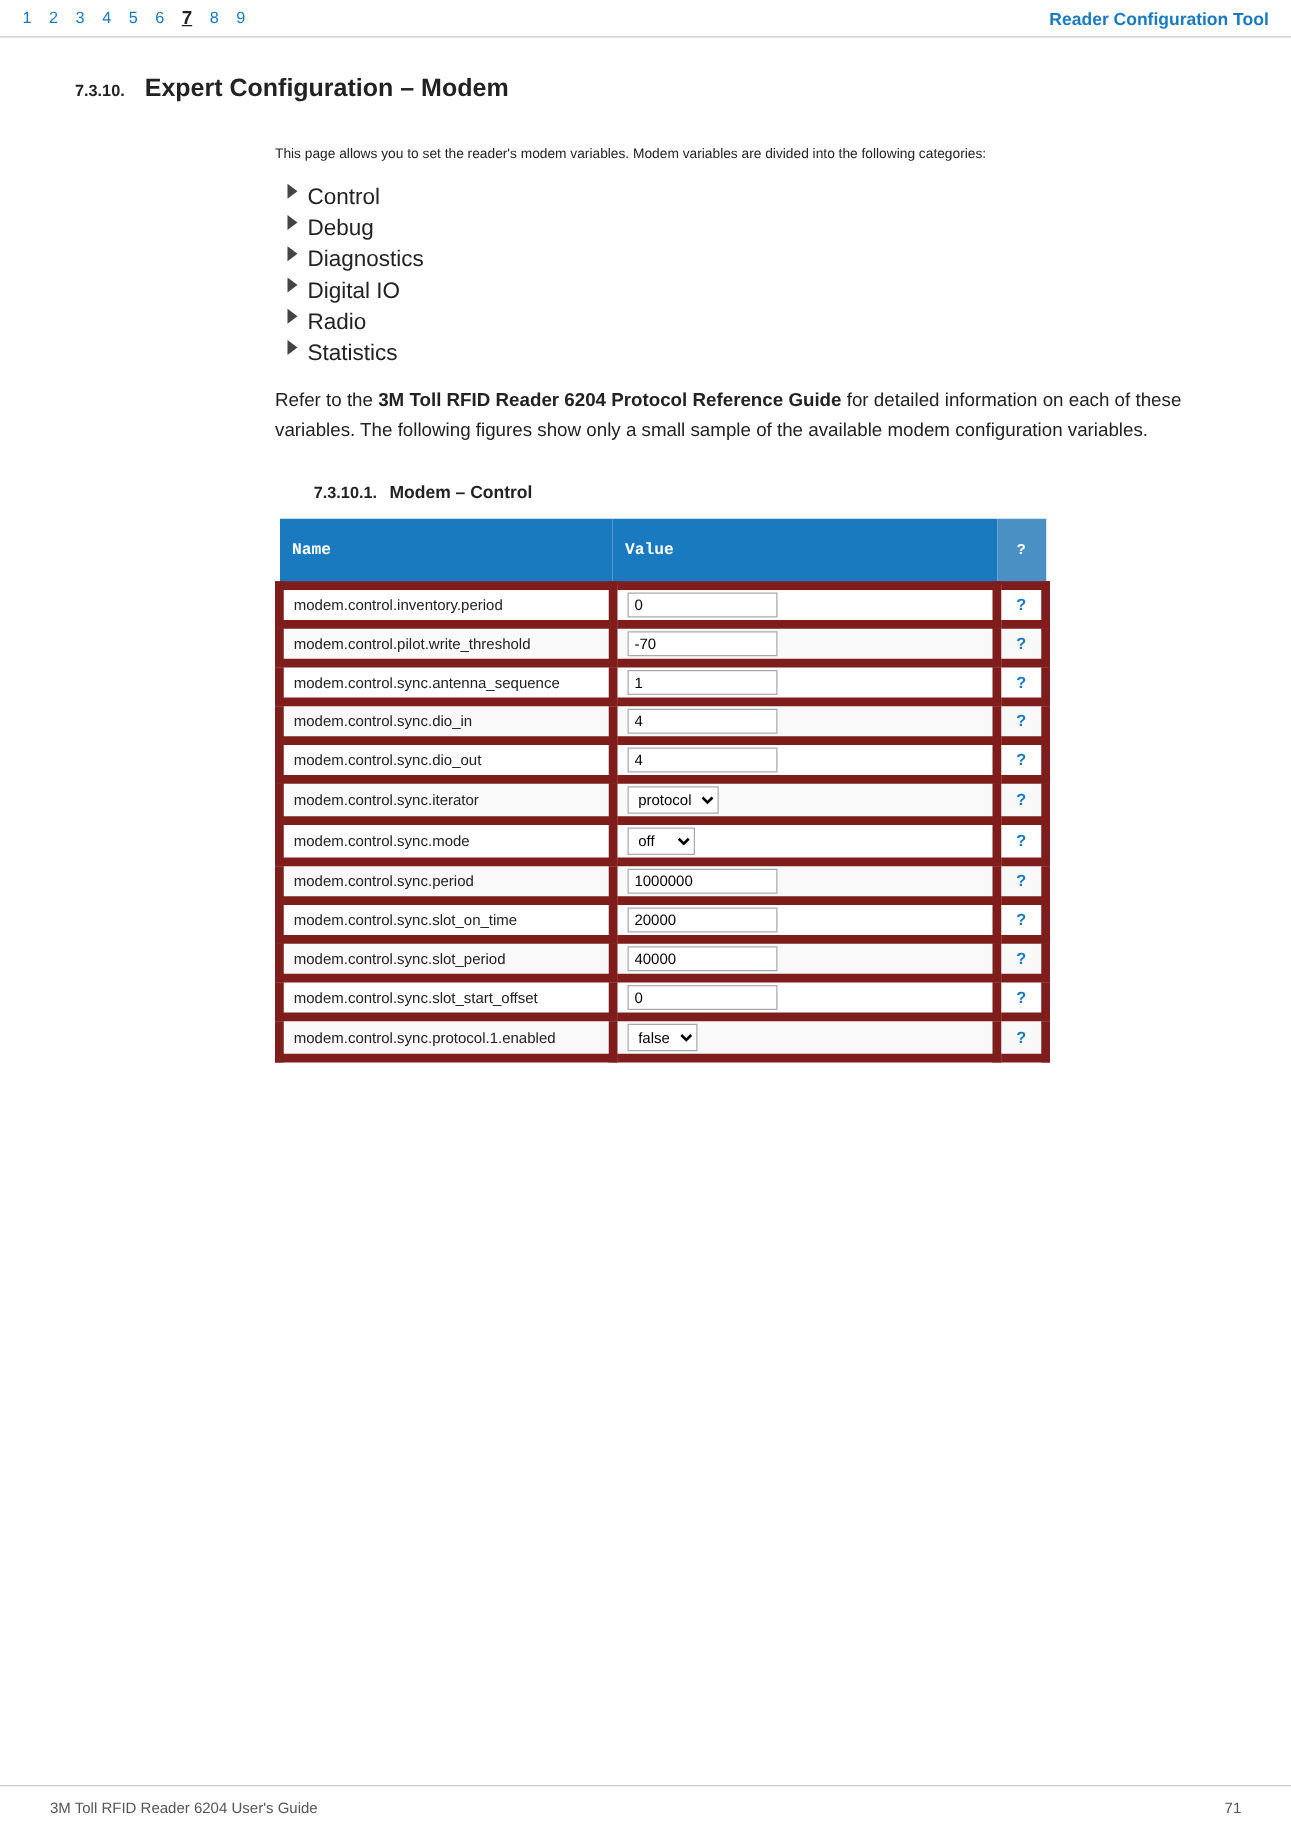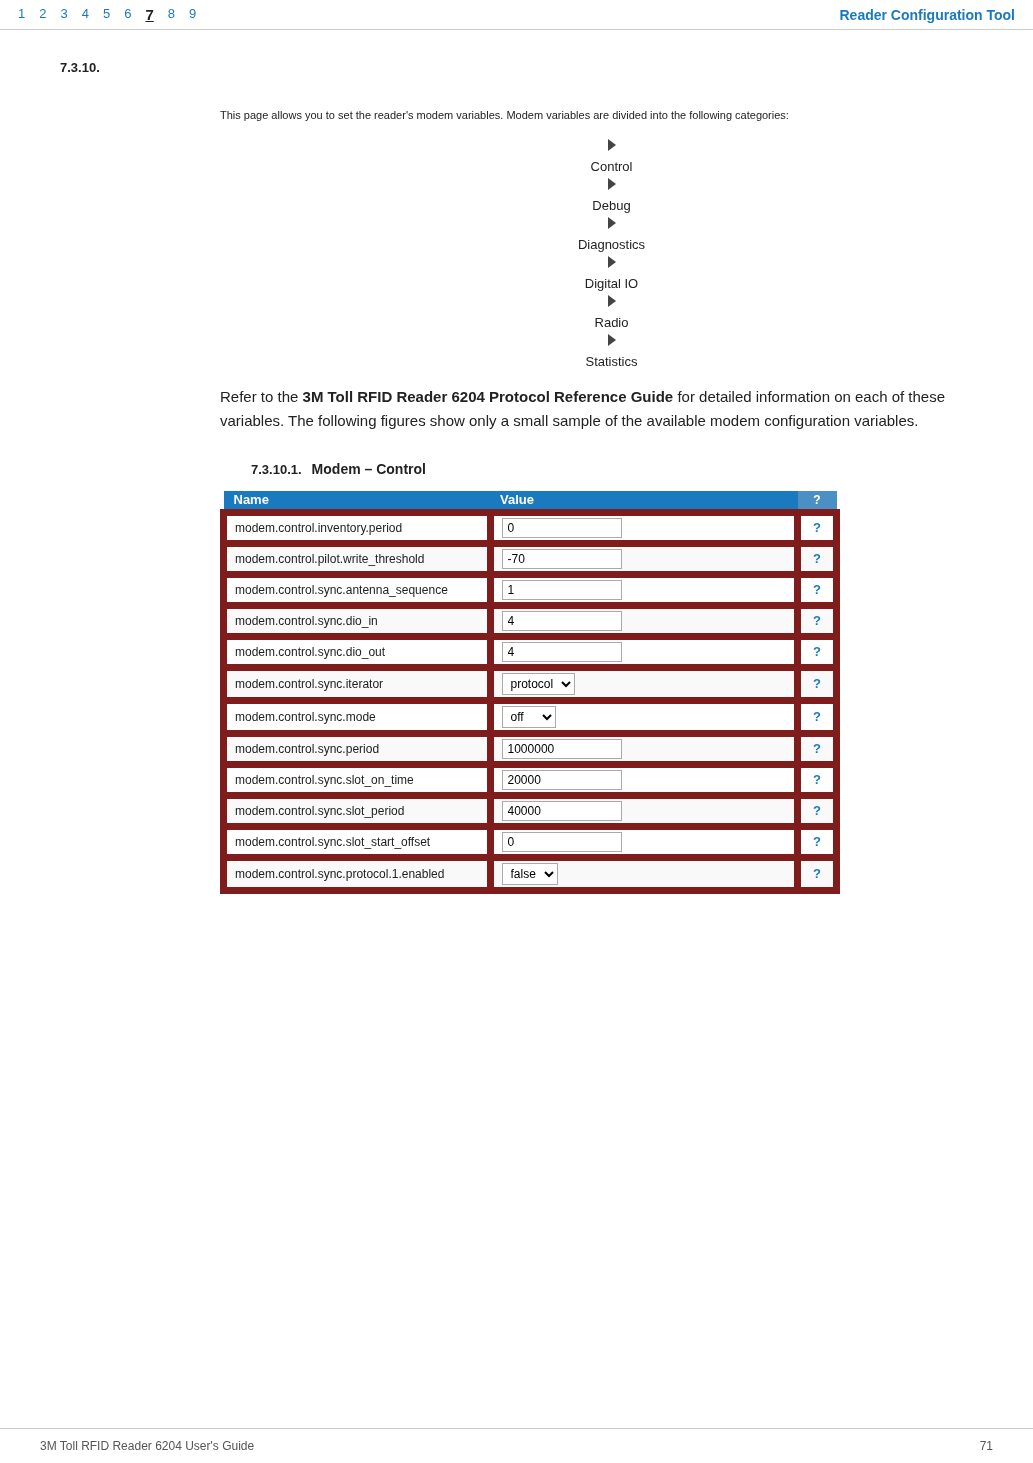--- a/index.html
+++ b/index.html
@@ -77,25 +77,23 @@
       margin-bottom: 14px;
     }
 
     .bullet-list {
       list-style: none;
       margin-bottom: 16px;
       margin-left: 10px;
     }
     .bullet-list li {
       display: flex;
-      align-items: center;
       gap: 8px;
       margin-bottom: 4px;
-      font-size: 13px;
-      flex-direction: column;
+      font-size: 18px;
     }
     .bullet-arrow {
       display: inline-block;
       width: 0;
       height: 0;
       border-top: 6px solid transparent;
       border-bottom: 6px solid transparent;
       border-left: 8px solid #444;
       flex-shrink: 0;
     }
@@ -132,24 +130,25 @@
     
     .config-table {
       border-collapse: collapse;
       width: 620px;
       font-size: 12px;
       margin-left: 0;
     }
     .config-table th {
       background: #1a7abf;
       color: #fff;
-      padding: 0 10px;
+      padding: 16px 10px;
       text-align: left;
       font-weight: bold;
       font-size: 13px;
+      font-family: Liberation Mono, monospace;
     }
     .config-table th.help-col {
       width: 32px;
       text-align: center;
       background: #4a90c4;
     }
     .config-table td {
       border: 7px solid #7f1d1d;
       padding: 2px 8px;
       vertical-align: middle;
@@ -228,20 +227,21 @@
       <span>8</span>
       <span>9</span>
     </div>
   <div class="nav-title">Reader Configuration Tool</div>
 </div>
 
 <div class="content">
 
   <div class="section-heading">
     <span class="section-num">7.3.10.</span>
+    <span class="section-title">Expert Configuration – Modem</span>
   </div>
 
   <div class="section-body">
     <p class="intro-text">This page allows you to set the reader's modem variables. Modem variables are divided into the following categories:</p>
 
     <ul class="bullet-list" id="bullet-list-container">
         <li>
           <span class="bullet-arrow"></span>
           <span>Control</span>
         </li>

